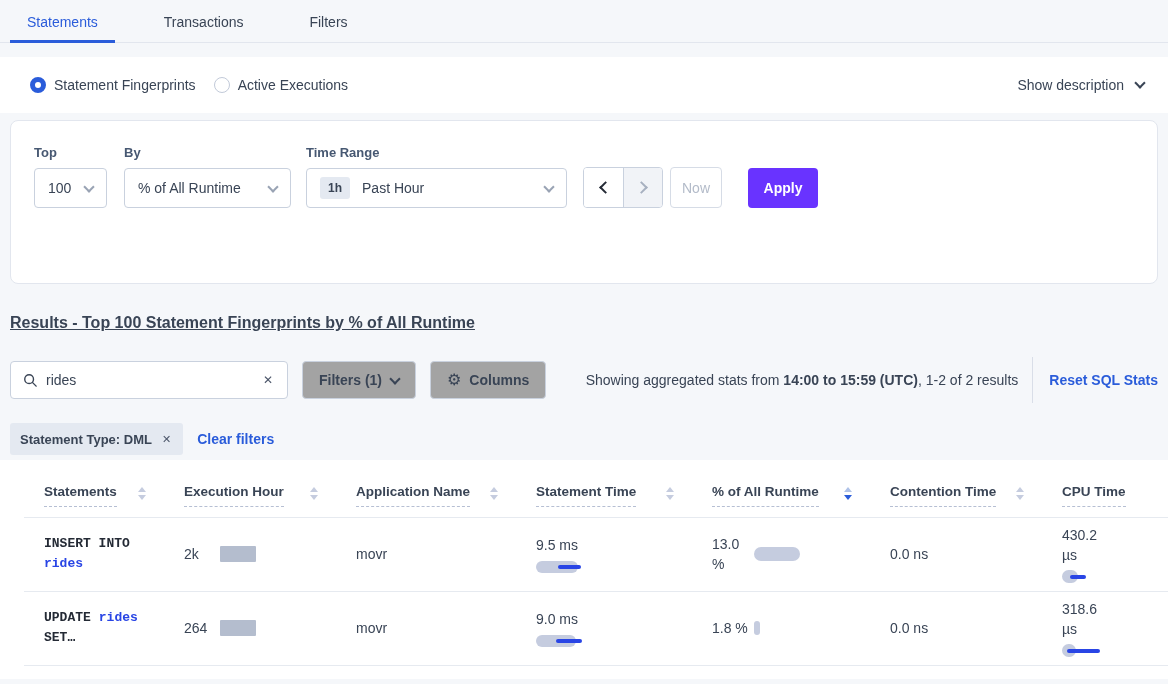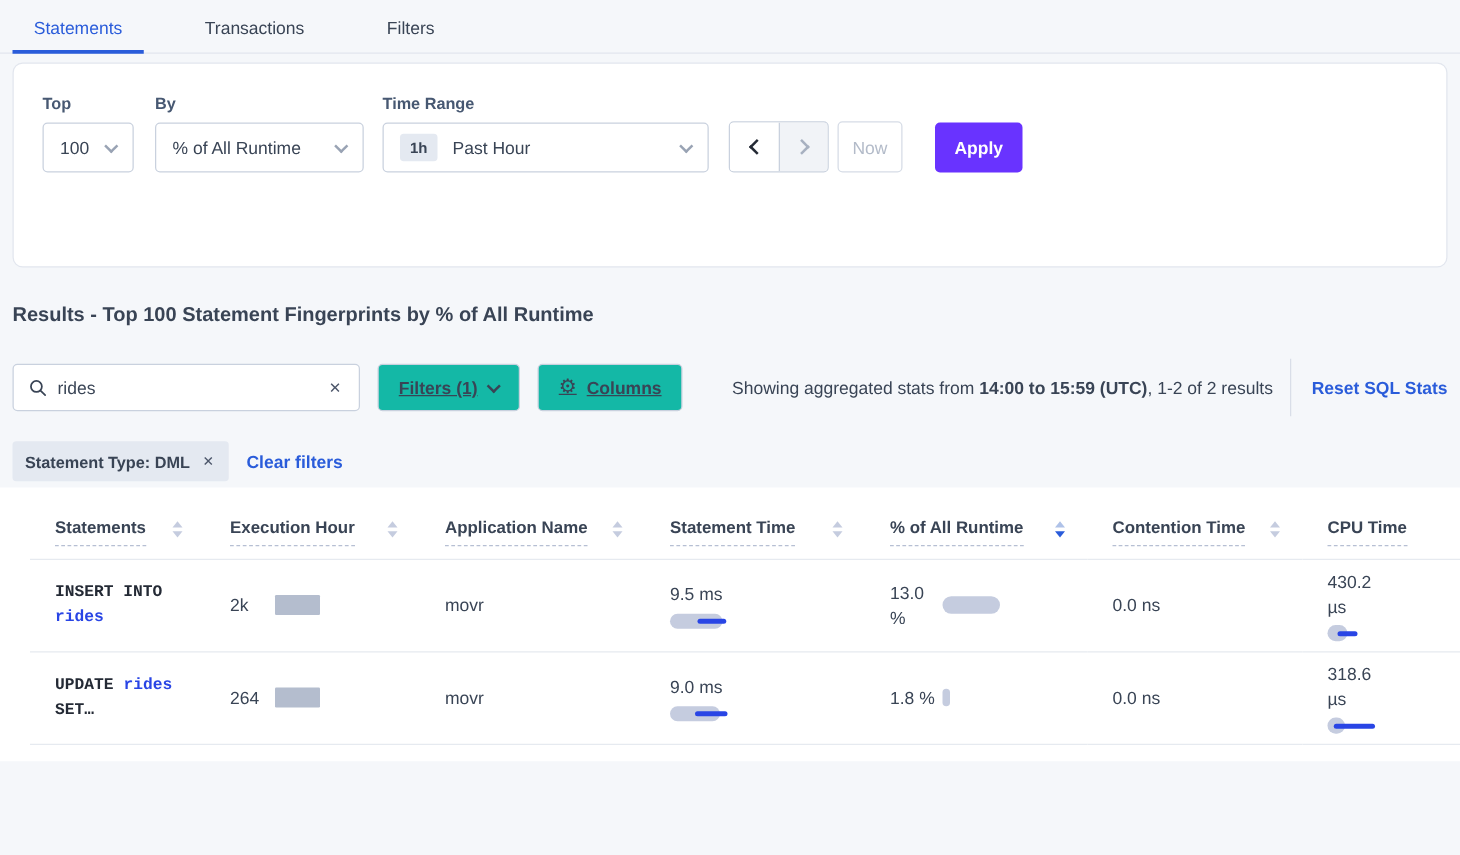--- a/index.html
+++ b/index.html
@@ -46,26 +46,26 @@
   .time-badge{background:var(--chip-bg);border-radius:3px;font-size:12px;font-weight:bold;padding:4px 8px;margin-right:12px;}
   .arrow-group{display:flex;height:41px;border:1px solid var(--ctl-border);border-radius:4px;overflow:hidden;margin-right:7px;}
   .arrow{width:39px;display:flex;align-items:center;justify-content:center;background:#fff;cursor:pointer;border:none;}
   .arrow+.arrow{border-left:1px solid var(--ctl-border);background:#F1F3F7;cursor:default;}
   .arr{width:9px;height:9px;display:inline-block;}
   .arr.left{border-left:2.5px solid #242A35;border-bottom:2.5px solid #242A35;transform:rotate(45deg);margin-left:4px;}
   .arr.right{border-right:2.5px solid #A7B0C0;border-bottom:2.5px solid #A7B0C0;transform:rotate(-45deg);margin-right:4px;}
   .btn-now{height:41px;width:52px;border:1px solid #D6DCE6;border-radius:4px;background:#fff;color:#B3BBC9;font-size:14px;margin-right:26px;cursor:default;font-family:inherit;}
   .btn-apply{height:40px;width:70px;border:none;border-radius:4px;background:var(--purple);color:#fff;font-weight:bold;font-size:14px;cursor:pointer;font-family:inherit;}
   
-  .results-heading{margin:30px 0 0 10px;font-size:16px;font-weight:bold;height:20px;}
+  .results-heading{margin:30px 0 0 10px;font-size:16px;font-weight:bold;height:20px;text-decoration:underline;}
   .results-controls{margin:26px 10px 0;display:flex;align-items:center;height:40px;}
   .searchbox{width:278px;height:38px;border:1px solid var(--ctl-border);border-radius:4px;background:#fff;display:flex;align-items:center;padding:0 12px;}
   .searchbox input{border:none;outline:none;flex:1;font-size:14px;color:var(--text-dark);margin-left:9px;font-family:inherit;background:transparent;}
   .clear-x{color:#4C566A;font-size:12px;cursor:pointer;padding:2px;}
-  .btn-light{height:38px;border:1px solid var(--ctl-border);border-radius:4px;background:#14b8a6;display:flex;align-items:center;font-weight:bold;color:var(--text-dark);font-size:14px;padding:0 16px;cursor:pointer;font-family:inherit;text-decoration:underline;}
+  .btn-light{height:38px;border:1px solid var(--ctl-border);border-radius:4px;background:#a3a3a3;display:flex;align-items:center;font-weight:bold;color:var(--text-dark);font-size:14px;padding:0 16px;cursor:pointer;font-family:inherit;}
   .btn-filters{margin-left:14px;}
   .btn-filters .chev{margin-left:9px;margin-top:-3px;}
   .btn-columns{margin-left:14px;}
   .gear{font-size:16px;margin-right:8px;line-height:1;}
   .stats-text{margin-left:auto;white-space:nowrap;}
   .stats-text b{font-weight:bold;}
   .vdiv{width:1px;height:46px;background:#D9DEE8;margin:0 16px 0 14px;}
   .link{color:var(--accent);font-weight:bold;cursor:pointer;text-decoration:none;white-space:nowrap;}
   
   .chiprow{margin:26px 0 0 10px;display:flex;align-items:center;height:26px;}
@@ -109,20 +109,34 @@
 <body>
 
 <div>
 
   <div class="tabbar">
     <div class="tab active">Statements</div>
     <div class="tab">Transactions</div>
     <div class="tab">Filters</div>
   </div>
 
+  <div class="viewbar">
+    <label class="radio-opt">
+      <span class="radio checked"></span>
+      <span>Statement Fingerprints</span>
+    </label>
+    <label class="radio-opt">
+      <span class="radio"></span>
+      <span>Active Executions</span>
+    </label>
+    <div class="show-desc">
+      <span>Show description</span>
+      <span class="chev dark"></span>
+    </div>
+  </div>
 
   <div class="panel">
     <div class="controls">
       <div class="field f-top">
         <label>Top</label>
         <div class="select sel-top">
           <span>100</span>
           <span class="chev"></span>
         </div>
       </div>

